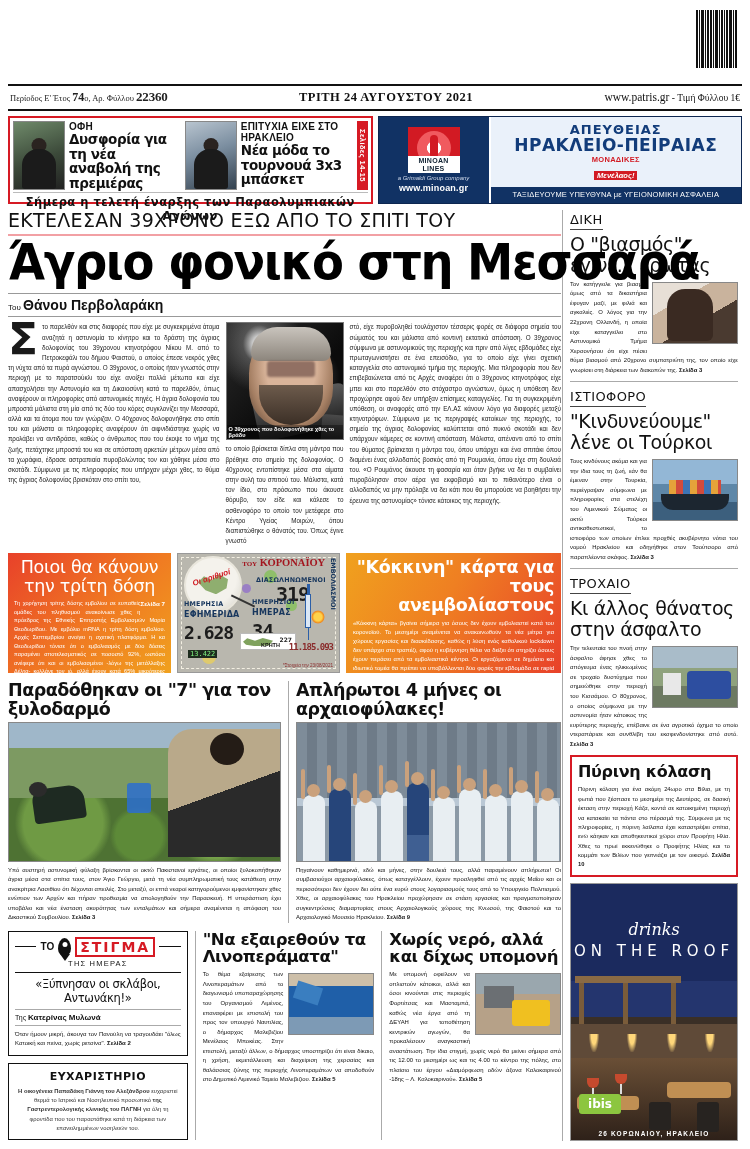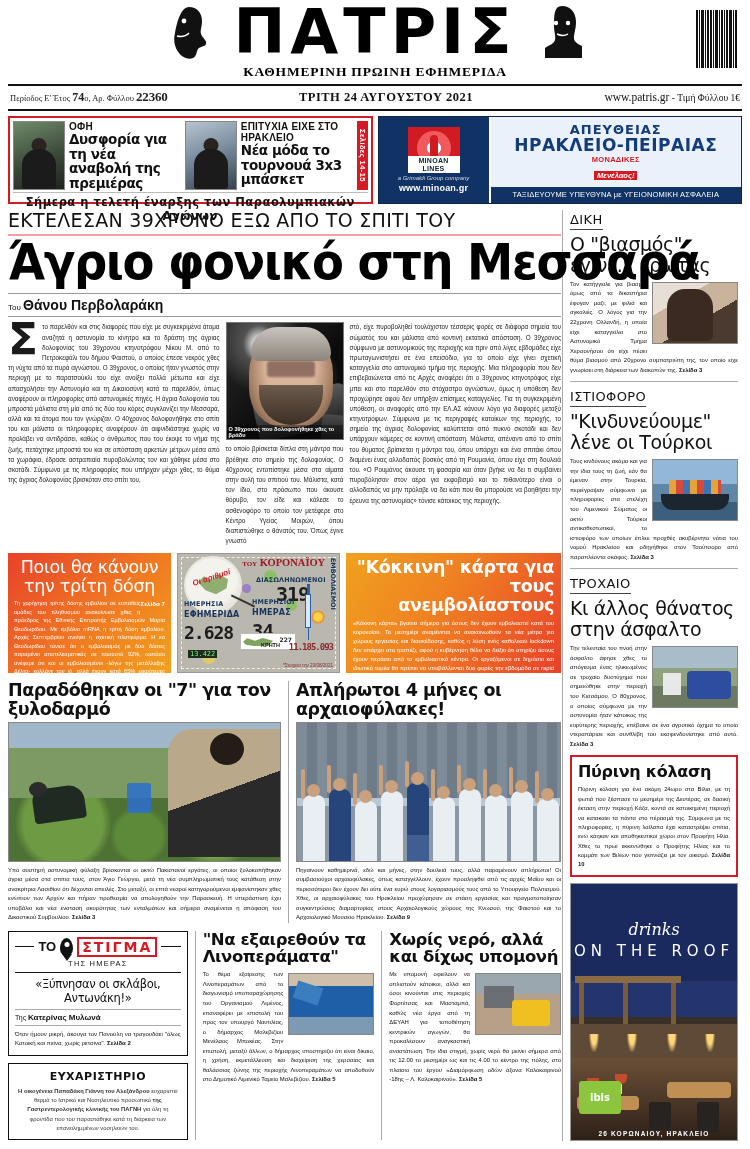--- a/index.html
+++ b/index.html
@@ -168,21 +168,21 @@
   .ph-crowd .arm { position: absolute; width: 4px; background: #caa17c; border-radius: 2px; }
   .ts p { font-size: 5.9px; line-height: 1.6; text-align: justify; margin-top: 4px; }
   .ts .pg { font-weight: 700; }
 
   
   .bottom { display: flex; gap: 7px; margin-top: 8px; }
   .bcol { width: 180px; }
   .bcol.sep { border-left: 1px solid #aaa; padding-left: 7px; }
   .stigma-box { border: 1px solid #111; padding: 5px 6px 6px; }
   .stigma-top { display: flex; align-items: center; justify-content: center; gap: 4px; }
-  .stigma-top .to { font-size: 13px; font-weight: 700; }
+  .stigma-top .to { font-size: 10px; font-weight: 700; }
   .stigma-top .dash { flex: 1; border-top: 1px solid #111; }
   .pin { width: 13px; height: 18px; background: #111; border-radius: 50% 50% 50% 50%/60% 60% 40% 40%; position: relative; }
   .pin:after { content:""; position: absolute; left: 50%; top: 4px; transform: translateX(-50%); width: 5px; height: 5px; background: #fff; border-radius: 50%; }
   .pin:before { content:""; position: absolute; left: 50%; bottom: -5px; transform: translateX(-50%); border-left: 5px solid transparent; border-right: 5px solid transparent; border-top: 7px solid #111; }
   .stigma-word { border: 2px solid #d61a24; color: #d61a24; font-family: "DejaVu Sans", sans-serif; font-weight: 700; font-size: 14px; letter-spacing: 2px; padding: 0 3px; }
   .stigma-sub { text-align: center; font-size: 7.5px; letter-spacing: 1.2px; margin-top: 2px; }
   .stigma-hl { border-top: 1px solid #111; margin-top: 4px; padding-top: 4px; font-family: "DejaVu Sans", sans-serif; font-size: 11.5px; letter-spacing: -.3px; text-align: center; }
   .stigma-by { border-top: 1px solid #aaa; border-bottom: 1px solid #aaa; margin-top: 4px; padding: 3px 0; font-size: 7px; }
   .stigma-by b { font-size: 8px; }
   .stigma-txt { font-size: 6px; line-height: 1.6; margin-top: 4px; text-align: justify; }
@@ -226,50 +226,29 @@
   .roof-ad .pergola { position: absolute; left: 4px; top: 92px; width: 106px; height: 92px; border-top: 7px solid #8a6a44; }
   .roof-ad .pergola i { position: absolute; top: 0; width: 5px; height: 92px; background: #7a5c3a; }
   .roof-ad .wall { position: absolute; left: 0; right: 0; top: 140px; height: 36px; background: #5f4a38; }
   .roof-ad .lamp { position: absolute; width: 10px; height: 18px; background: radial-gradient(ellipse at 50% 0, #ffd77a 0 40%, rgba(255,215,122,0) 75%); }
   .roof-ad .floor { position: absolute; left: 0; right: 0; bottom: 0; height: 82px; background: linear-gradient(180deg,#6a4f36,#2e2119); }
   .roof-ad .table { position: absolute; background: #c08f53; border-radius: 4px; }
   .roof-ad .stool { position: absolute; background: #272320; border-radius: 3px; }
   .roof-ad .glass { position: absolute; width: 12px; height: 20px; }
   .roof-ad .glass:after { content:""; position: absolute; left: 0; top: 0; width: 12px; height: 10px; background: #c64a2e; border-radius: 0 0 7px 7px; }
   .roof-ad .glass:before { content:""; position: absolute; left: 5px; top: 10px; width: 2px; height: 10px; background: #ddd; }
-  .roof-ad .ibis { position: absolute; left: 8px; bottom: 26px; width: 42px; height: 33px; background: #8cc63f; border-radius: 3px; color: #fff; font-size: 10px; font-weight: 700; display: flex; align-items: center; justify-content: center; font-family: "DejaVu Sans", sans-serif; }
+  .roof-ad .ibis { position: absolute; left: 8px; bottom: 26px; width: 42px; height: 20px; background: #8cc63f; border-radius: 3px; color: #fff; font-size: 12px; font-weight: 700; display: flex; align-items: center; justify-content: center; font-family: "DejaVu Sans", sans-serif; }
   .roof-ad .addr { position: absolute; left: 0; right: 0; bottom: 3px; text-align: center; color: #fff; font-size: 6.5px; letter-spacing: 1.2px; font-weight: 700; }
 </style>
 </head>
 <body>
 
 <div class="page">
 
   <div class="masthead">
-    <div class="mast-center">
-      <div class="mast-row">
-        <span class="head-face">
-          <svg viewBox="0 0 46 58" width="46" height="58">
-            <path d="M24 4c8 0 13 6 13 14 0 6-2 9-1 13 2 5 6 6 5 10-1 3-6 2-8 5-2 3-1 7-5 9-5 2-11-1-14-5-4-5-6-12-4-20C12 19 16 4 24 4z" fill="#111"></path>
-            <circle cx="19" cy="18" r="2.4" fill="#fff"></circle>
-            <path d="M12 33c4 1 9 0 12-3" stroke="#fff" stroke-width="1.6" fill="none"></path>
-          </svg>
-        </span>
-        <span class="mast-title">ΠΑΤΡΙΣ</span>
-        <span class="head-face">
-          <svg viewBox="0 0 46 58" width="46" height="58">
-            <path d="M23 3c9 0 14 7 14 16 0 7-2 11-2 16 0 4 4 6 8 8v12H6V45c4-3 9-4 10-8 1-4-1-8-1-14C15 12 15 3 23 3z" fill="#111"></path>
-            <circle cx="17" cy="20" r="2.2" fill="#fff"></circle>
-            <circle cx="29" cy="20" r="2.2" fill="#fff"></circle>
-            <path d="M18 31c4 2 8 2 11 0" stroke="#fff" stroke-width="1.4" fill="none"></path>
-          </svg>
-        </span>
-      </div>
-      <div class="mast-sub">ΚΑΘΗΜΕΡΙΝΗ ΠΡΩΙΝΗ ΕΦΗΜΕΡΙΔΑ</div>
-    </div>
     <div class="barcode">
       <i style="width:2px"></i>
         <i style="width:1px"></i>
         <i style="width:3px"></i>
         <i style="width:1px"></i>
       <i style="width:2px"></i>
         <i style="width:2px"></i>
         <i style="width:1px"></i>
         <i style="width:3px"></i>
       <i style="width:1px"></i>

